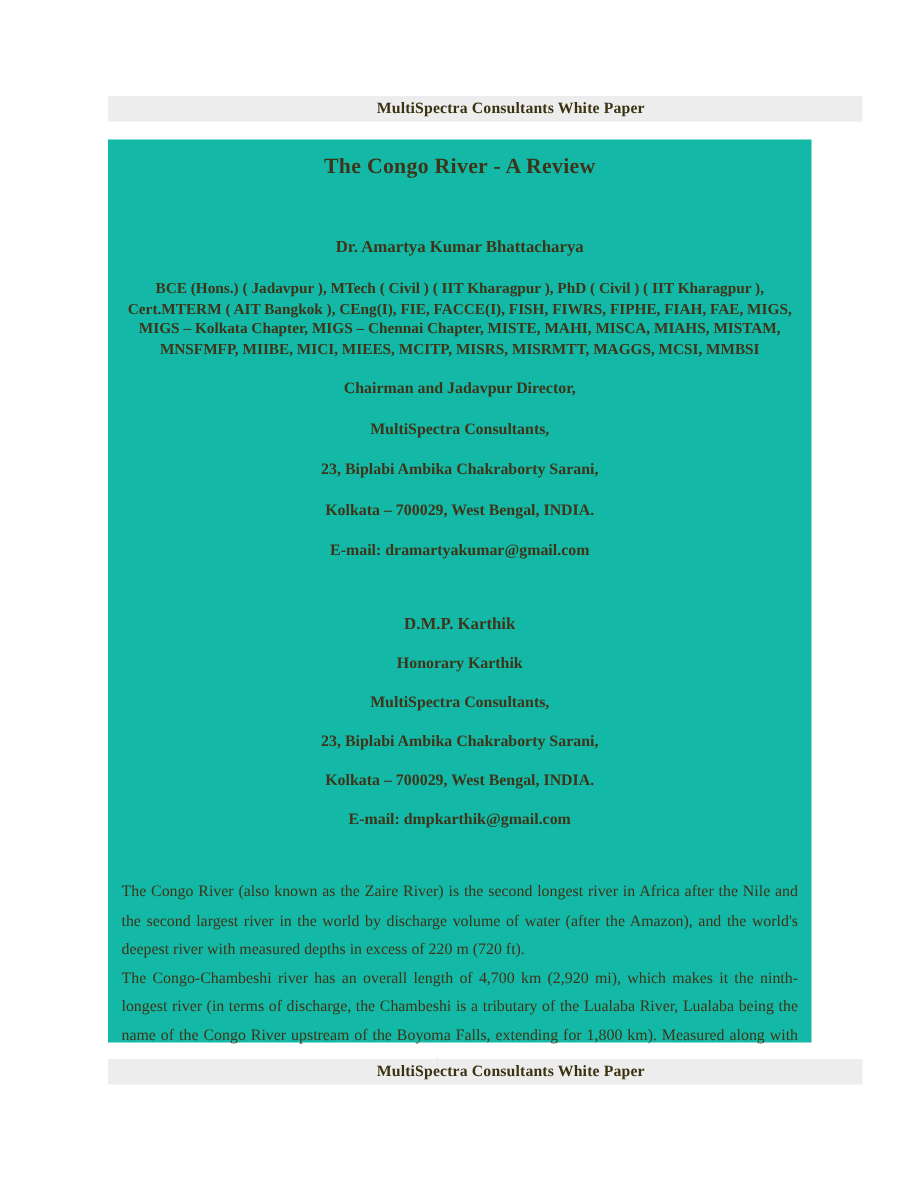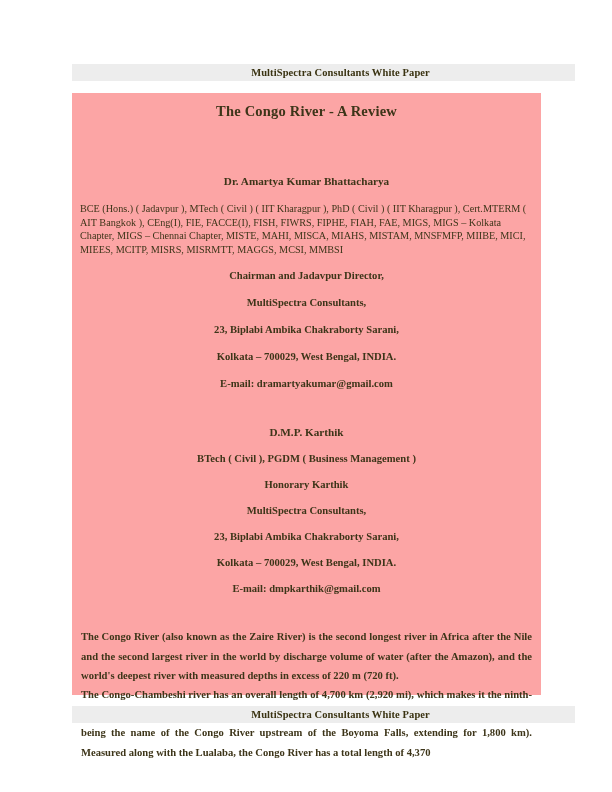--- a/index.html
+++ b/index.html
@@ -42,21 +42,21 @@
   .running-header { top: 64px; }
   .running-footer { top: 706px; }
 
   
   .content {
     position: absolute;
     left: 72px;
     top: 93px;
     width: 469px;
     height: 602px;
-    background: #fca5a5;
+    background: #14b8a6;
     color: #3d3519;
     box-sizing: border-box;
     padding: 0;
   }
 
   .doc-title {
     text-align: center;
     font-weight: bold;
     font-size: 14.5px;
     line-height: 18px;
@@ -64,44 +64,45 @@
     letter-spacing: 0.2px;
   }
 
   .author-name {
     text-align: center;
     font-weight: bold;
     font-size: 11.2px;
     line-height: 15px;
   }
 
-  .author-name.first { margin-top: 54px; }
+  .author-name.first { margin-top: 38px; }
 
   .credentials {
-    font-weight: normal;
+    text-align: center;
+    font-weight: bold;
     font-size: 10.2px;
     line-height: 13.6px;
     margin: 13px 8px 0 8px;
   }
 
   .addr-line {
     text-align: center;
     font-weight: bold;
     font-size: 10.6px;
     line-height: 14px;
     margin-top: 13px;
   }
 
   .author-block-2 { margin-top: 34px; }
 
   .author-block-2 .addr-line { margin-top: 12px; }
 
   .body-text {
     margin: 31px 9px 0 9px;
-    font-weight: bold;
+    font-weight: normal;
     font-size: 10.6px;
     line-height: 19.2px;
     text-align: justify;
     text-align-last: left;
   }
 </style>
 </head>
 <body>
 
 <div class="page">
@@ -124,21 +125,20 @@
       <div class="addr-line">23, Biplabi Ambika Chakraborty Sarani,</div>
 
       <div class="addr-line">Kolkata – 700029, West Bengal, INDIA.</div>
 
       <div class="addr-line">E-mail: dramartyakumar@gmail.com</div>
     </div>
 
     <div class="author-block-2">
       <div class="author-name">D.M.P. Karthik</div>
 
-      <div class="addr-line">BTech ( Civil ), PGDM ( Business Management )</div>
 
       <div class="addr-line">Honorary Karthik</div>
 
       <div class="addr-line">MultiSpectra Consultants,</div>
 
       <div class="addr-line">23, Biplabi Ambika Chakraborty Sarani,</div>
 
       <div class="addr-line">Kolkata – 700029, West Bengal, INDIA.</div>
 
       <div class="addr-line">E-mail: dmpkarthik@gmail.com</div>

